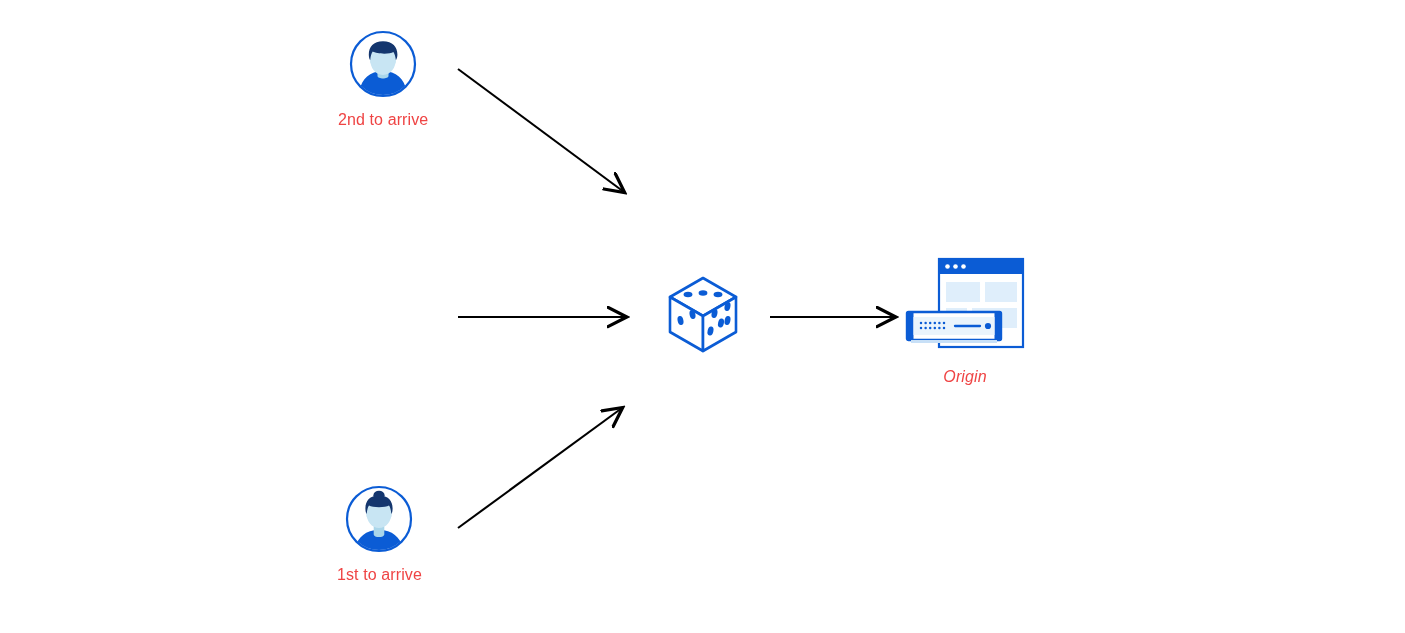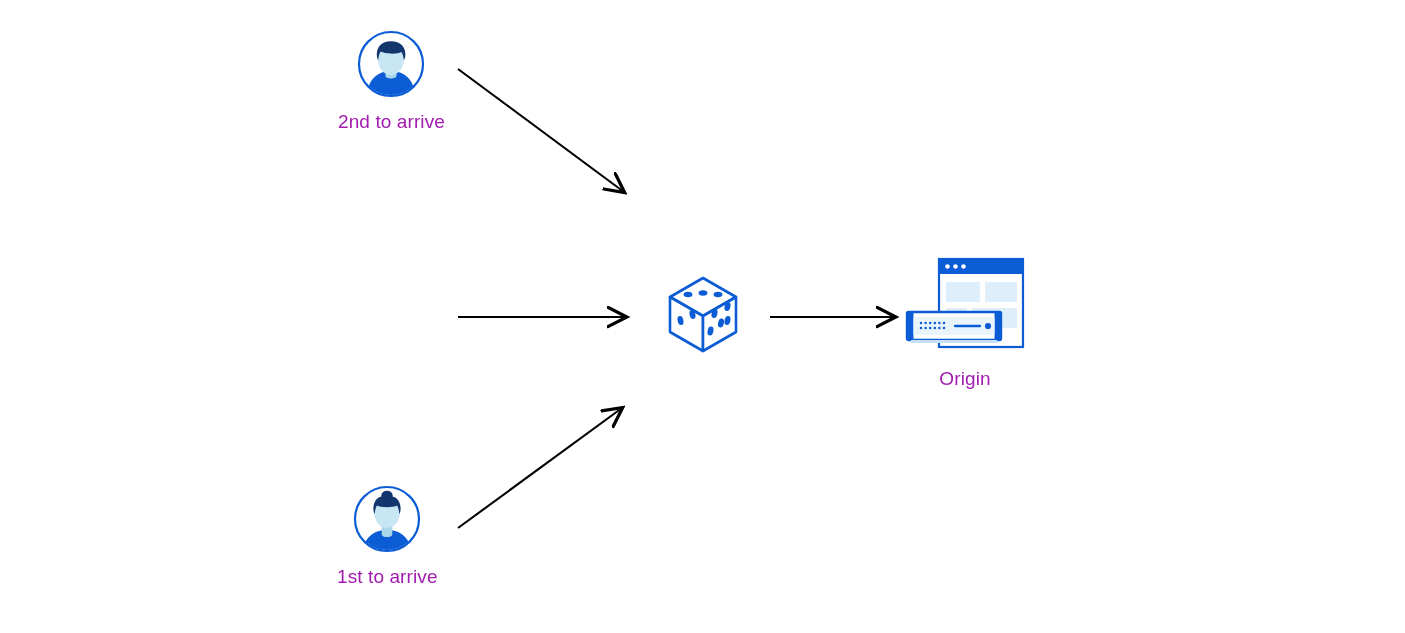--- a/index.html
+++ b/index.html
@@ -22,22 +22,22 @@
     height: 633px;
   }
   .node {
     position: absolute;
     display: flex;
     flex-direction: column;
     align-items: center;
   }
   .node-label {
     font-family: "Liberation Sans", sans-serif;
-    font-size: 19px;
-    color: #a21caf;
+    font-size: 16px;
+    color: #ef4444;
     letter-spacing: 0.1px;
     white-space: nowrap;
     line-height: 1;
   }
   .avatar-node .node-label { margin-top: 14px; }
   .origin-node .node-label { margin-top: 17px; }
 
   .avatar-wrap { width: 68px; height: 68px; }
   .dice-wrap   { width: 84px; height: 84px; }
   .origin-wrap { width: 120px; height: 96px; }
@@ -130,21 +130,21 @@
           <ellipse cx="53.5" cy="41.5" rx="2.9" ry="4.6" transform="rotate(12 53.5 41.5)"></ellipse>
           <ellipse cx="66.5" cy="34.5" rx="2.9" ry="4.6" transform="rotate(12 66.5 34.5)"></ellipse>
           <ellipse cx="60.0" cy="51.0" rx="2.9" ry="4.6" transform="rotate(12 60 51)"></ellipse>
           <ellipse cx="66.5" cy="48.5" rx="2.9" ry="4.6" transform="rotate(12 66.5 48.5)"></ellipse>
           <ellipse cx="49.5" cy="59.0" rx="2.9" ry="4.6" transform="rotate(12 49.5 59)"></ellipse>
         </g>
       </svg>
     </div>
   </div>
 
-  <div class="node origin-node" style="left:905px; top:256px;">
+  <div class="node origin-node" style="left:905px; top:256px;font-style:italic;">
     <div class="origin-wrap">
       <svg width="120" height="96" viewBox="0 0 120 96">
 
         <g>
           <rect x="34" y="3" width="84" height="88" fill="#ffffff" stroke="#0b5cd5" stroke-width="2.2"></rect>
           <rect x="34" y="3" width="84" height="15" fill="#0b5cd5"></rect>
           <circle cx="42.5" cy="10.5" r="2.3" fill="#ffffff"></circle>
           <circle cx="50.5" cy="10.5" r="2.3" fill="#ffffff"></circle>
           <circle cx="58.5" cy="10.5" r="2.3" fill="#ffffff"></circle>
           <rect x="41" y="26" width="34" height="20" fill="#dfeefb"></rect>

